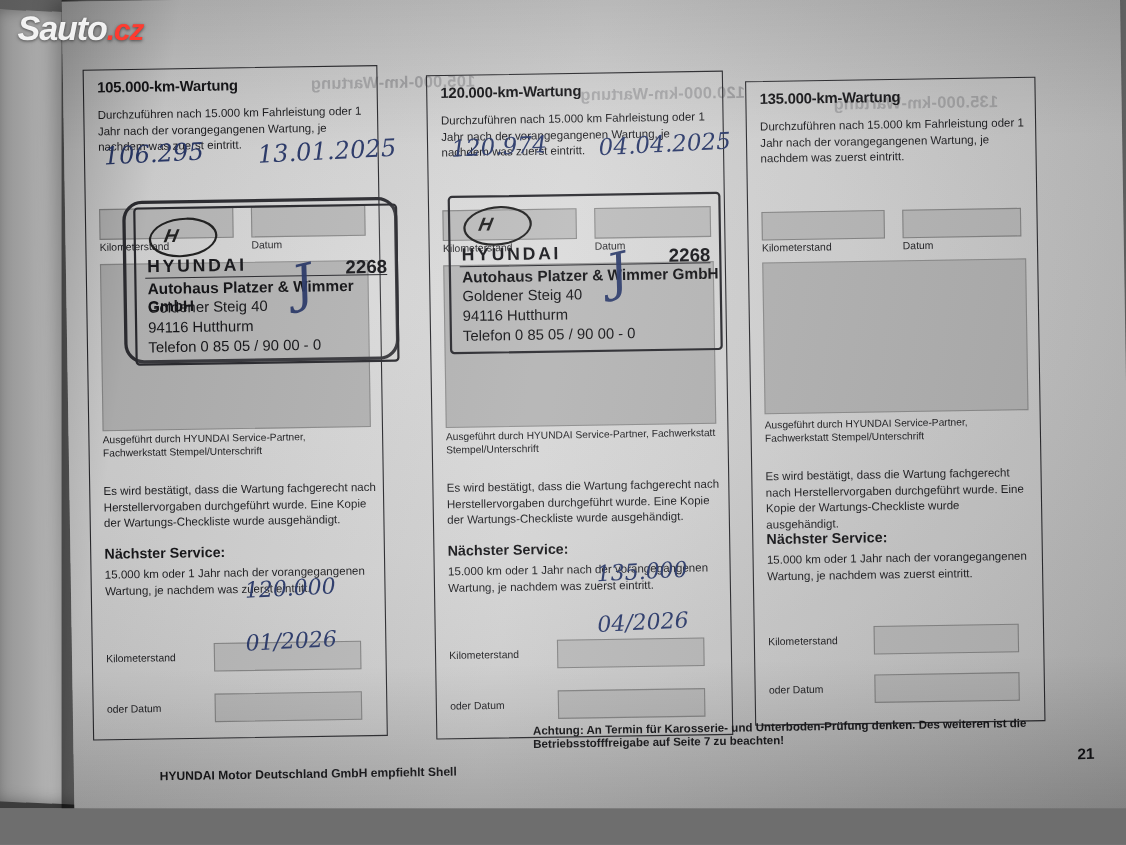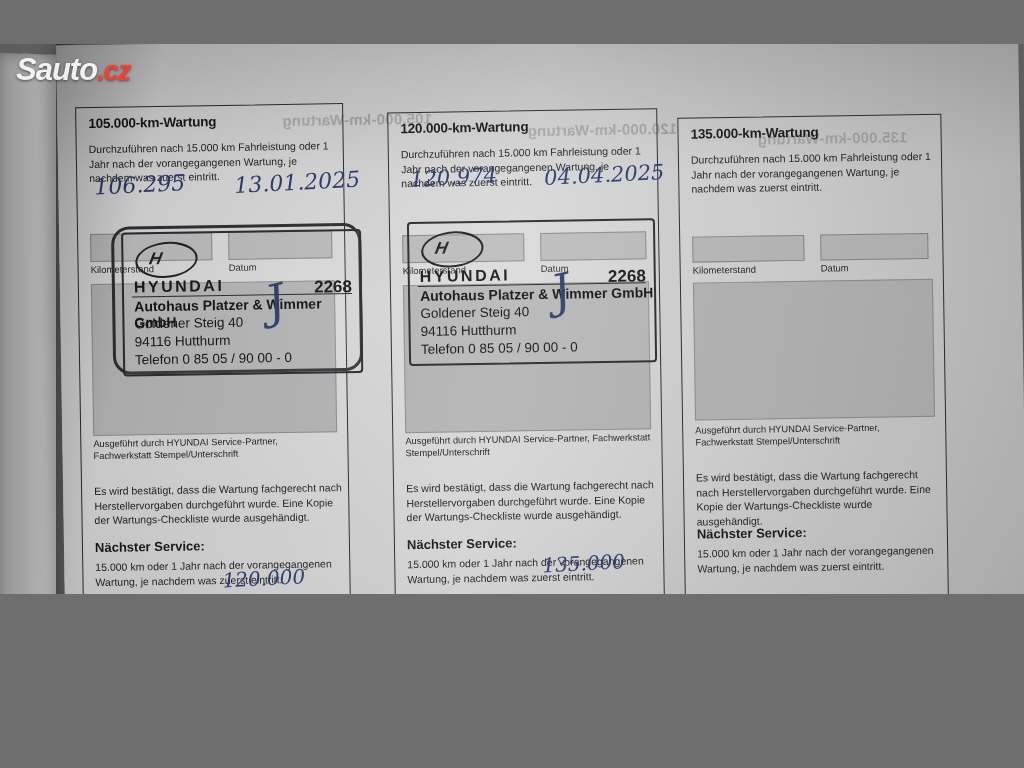--- a/index.html
+++ b/index.html
@@ -3,25 +3,24 @@
 <meta charset="utf-8">
 <style>
   html, body {
     margin: 0;
     padding: 0;
     background: #6e6e6e;
   }
   #shot {
     position: relative;
     width: 1024px;
-    height: 550px;
+    height: 735px;
     overflow: hidden;
     font-family: "Liberation Sans", sans-serif;
     background: #8a8a8a;
-    margin-top: 44px;
   }
 
   
   .backdrop {
     position: absolute;
     inset: 0;
     background:
       linear-gradient(105deg, #5c5c5c 0%, #6b6b6b 14%, #7a7a7a 30%, #6f6f6f 55%, #5e5e5e 100%);
   }
   .desk-bottom {

